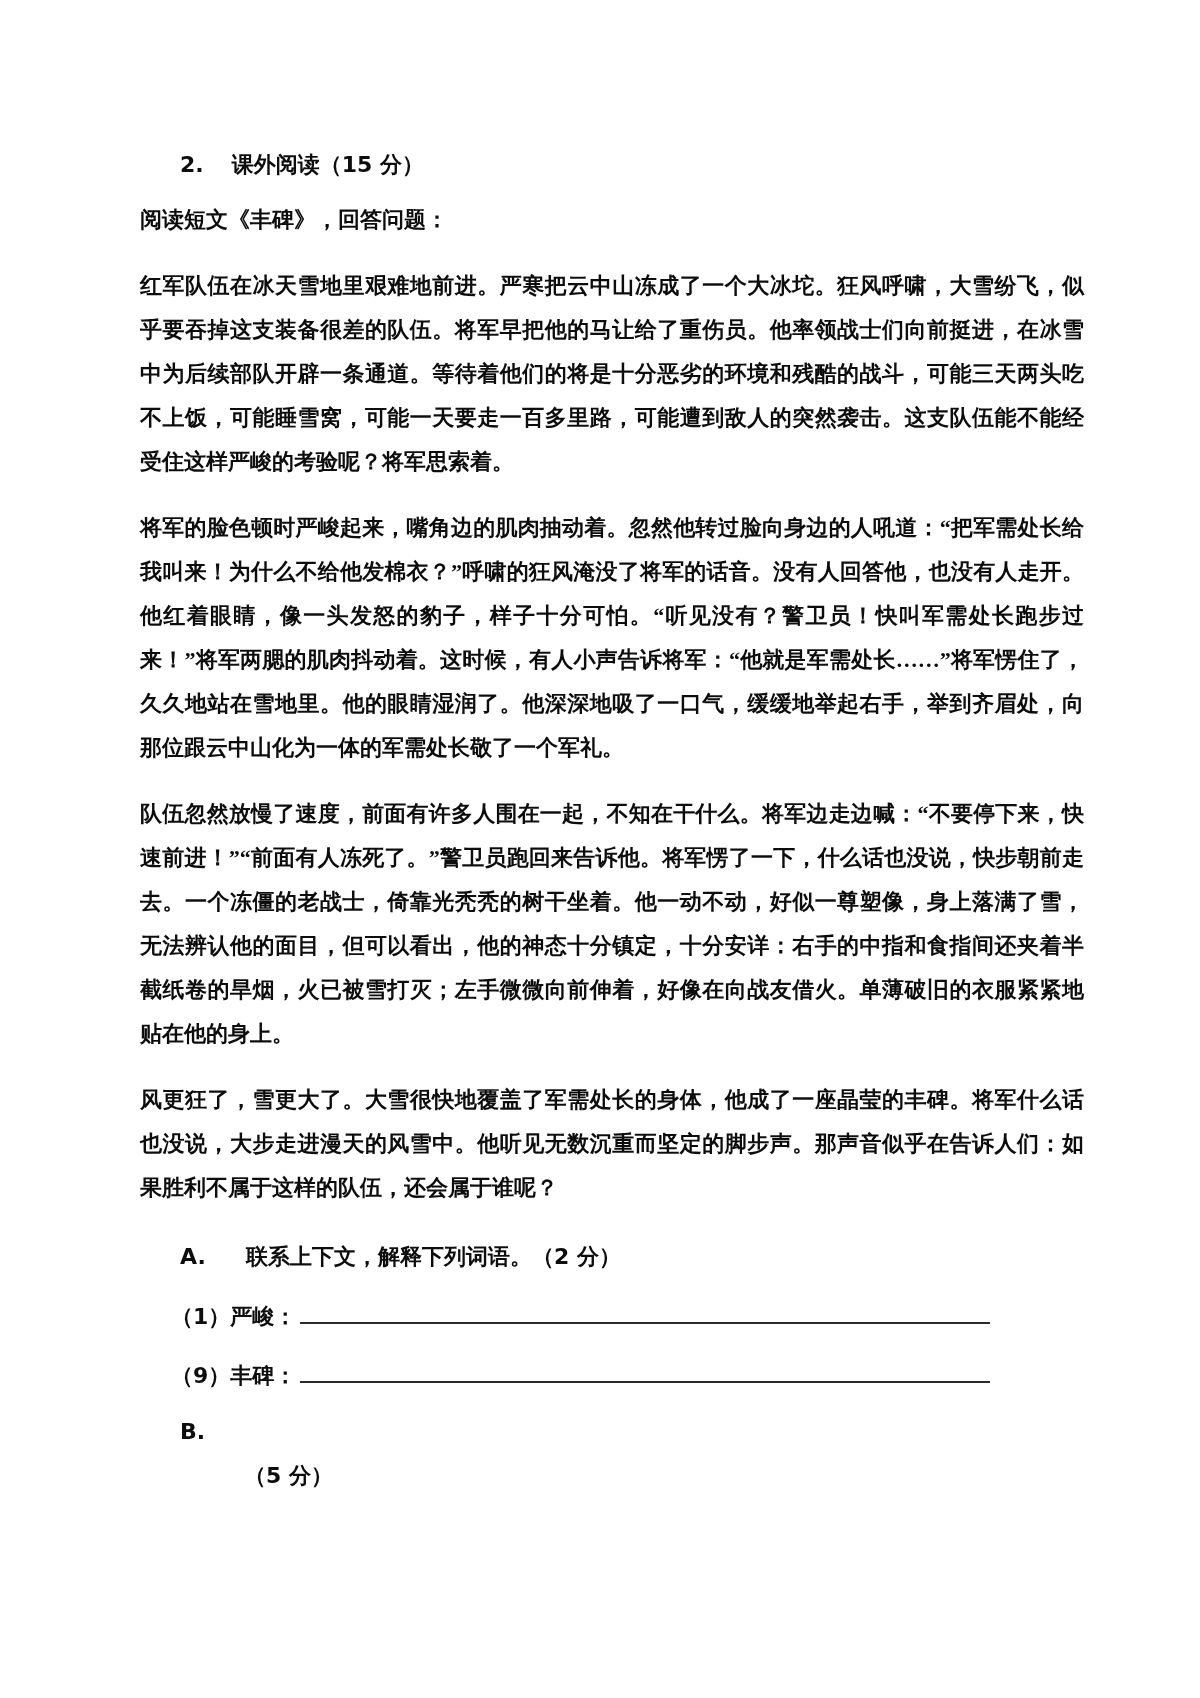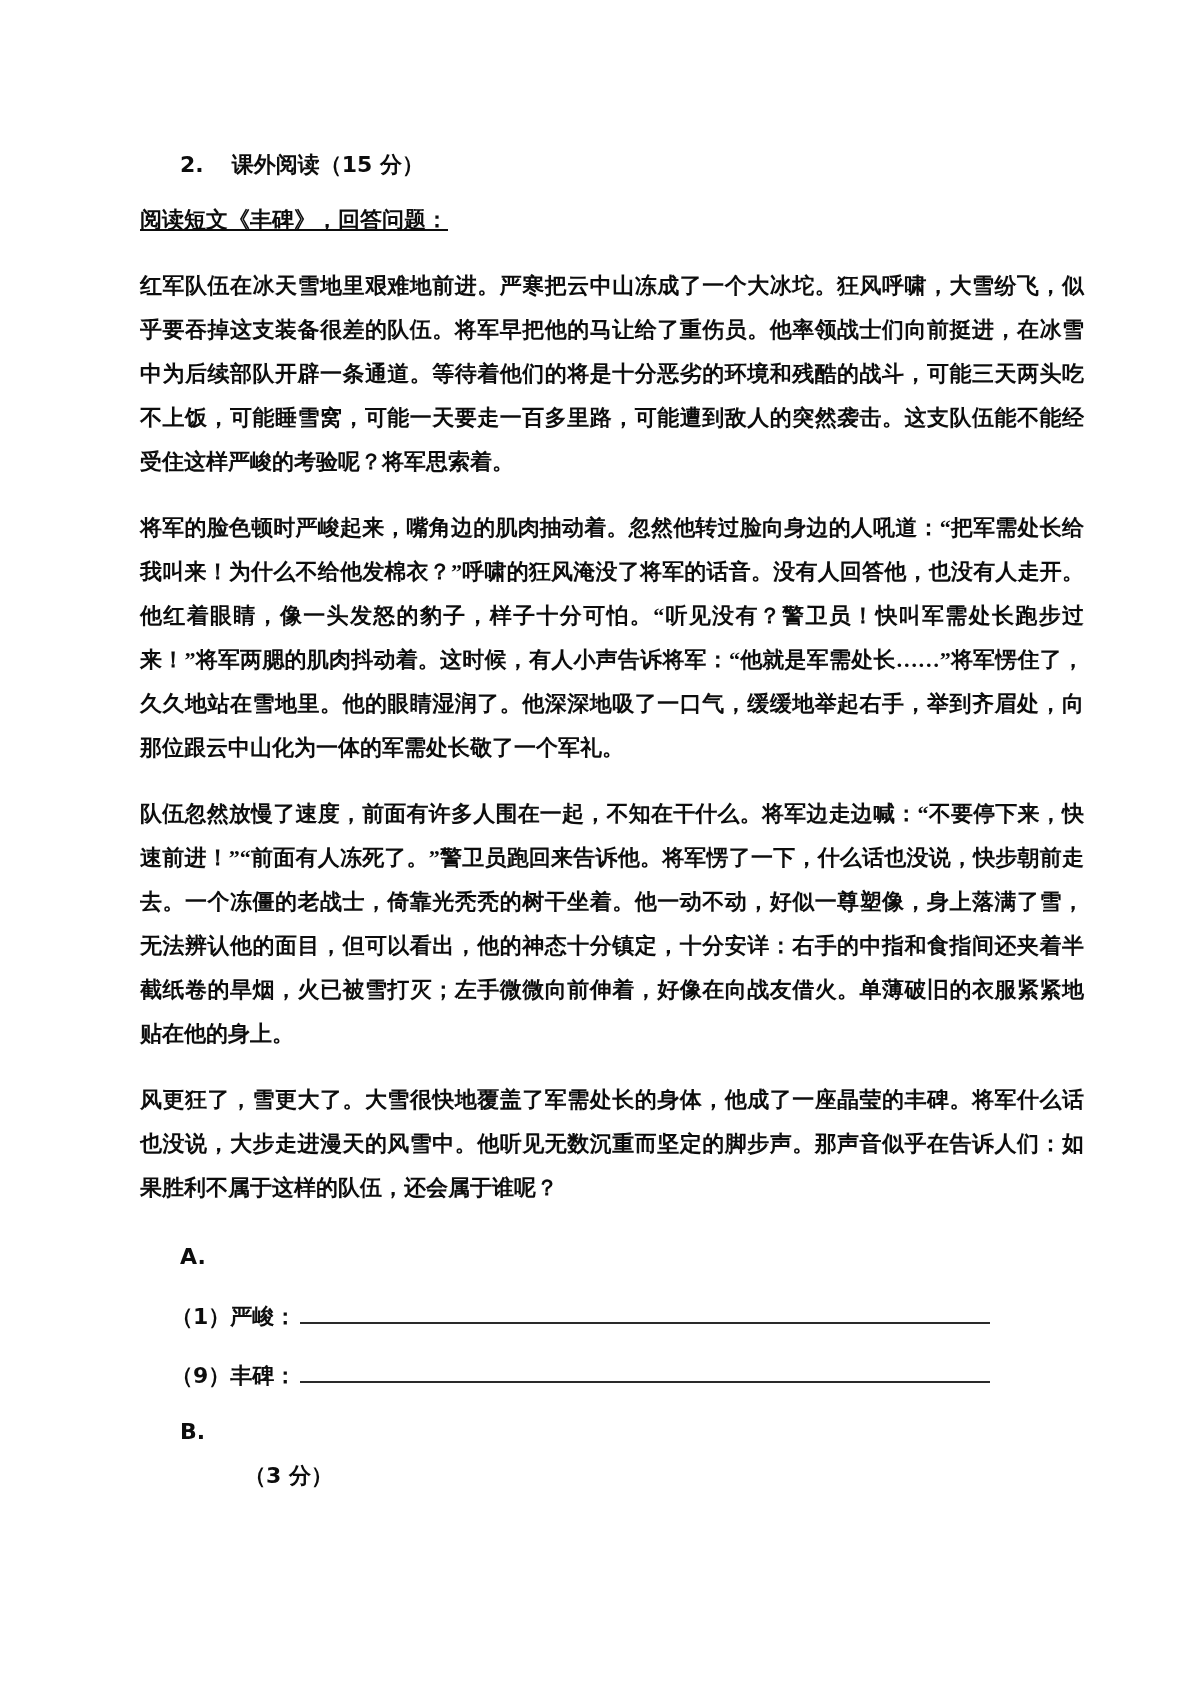--- a/index.html
+++ b/index.html
@@ -24,21 +24,21 @@
     line-height: 44px;
     color: #0d0d0d;
     background: #ffffff;
   }
   .q-header {
     display: flex;
     align-items: baseline;
     padding-left: 40px;
   }
   .q-title { margin-left: 28px; }
-  .intro { margin: 11px 0 0 0; text-decoration: underline; }
+  .intro { margin: 11px 0 0 0; }
   .para {
     margin: 22px 0 0 0;
     text-align: justify;
     text-justify: inter-ideograph;
     font-family: Liberation Serif, serif;
   }
   .sub-q {
     display: flex;
     align-items: baseline;
     margin-top: 25px;
@@ -77,29 +77,30 @@
 
   <p class="intro">阅读短文《丰碑》，回答问题：</p>
 
   <p class="para">红军队伍在冰天雪地里艰难地前进。严寒把云中山冻成了一个大冰坨。狂风呼啸，大雪纷飞，似乎要吞掉这支装备很差的队伍。将军早把他的马让给了重伤员。他率领战士们向前挺进，在冰雪中为后续部队开辟一条通道。等待着他们的将是十分恶劣的环境和残酷的战斗，可能三天两头吃不上饭，可能睡雪窝，可能一天要走一百多里路，可能遭到敌人的突然袭击。这支队伍能不能经受住这样严峻的考验呢？将军思索着。</p>
   <p class="para">将军的脸色顿时严峻起来，嘴角边的肌肉抽动着。忽然他转过脸向身边的人吼道：“把军需处长给我叫来！为什么不给他发棉衣？”呼啸的狂风淹没了将军的话音。没有人回答他，也没有人走开。他红着眼睛，像一头发怒的豹子，样子十分可怕。“听见没有？警卫员！快叫军需处长跑步过来！”将军两腮的肌肉抖动着。这时候，有人小声告诉将军：“他就是军需处长……”将军愣住了，久久地站在雪地里。他的眼睛湿润了。他深深地吸了一口气，缓缓地举起右手，举到齐眉处，向那位跟云中山化为一体的军需处长敬了一个军礼。</p>
   <p class="para">队伍忽然放慢了速度，前面有许多人围在一起，不知在干什么。将军边走边喊：“不要停下来，快速前进！”“前面有人冻死了。”警卫员跑回来告诉他。将军愣了一下，什么话也没说，快步朝前走去。一个冻僵的老战士，倚靠光秃秃的树干坐着。他一动不动，好似一尊塑像，身上落满了雪，无法辨认他的面目，但可以看出，他的神态十分镇定，十分安详：右手的中指和食指间还夹着半截纸卷的旱烟，火已被雪打灭；左手微微向前伸着，好像在向战友借火。单薄破旧的衣服紧紧地贴在他的身上。</p>
   <p class="para">风更狂了，雪更大了。大雪很快地覆盖了军需处长的身体，他成了一座晶莹的丰碑。将军什么话也没说，大步走进漫天的风雪中。他听见无数沉重而坚定的脚步声。那声音似乎在告诉人们：如果胜利不属于这样的队伍，还会属于谁呢？</p>
 
   <div class="sub-q">
     <span class="sub-marker">A.</span>
+    <span class="sub-text">联系上下文，解释下列词语。（2 分）</span>
   </div>
 
   <div class="blank-row">
     <span>（1）严峻：</span><span class="blank-line long"></span>
   </div>
 
   <div class="blank-row second">
     <span>（9）丰碑：</span><span class="blank-line long"></span>
   </div>
 
   <div class="sub-q b">
     <span class="sub-marker">B.</span>
   </div>
 
-  <div class="score-line">（3 分）</div>
+  <div class="score-line">（5 分）</div>
 
 </div>
 
 </body></html>

